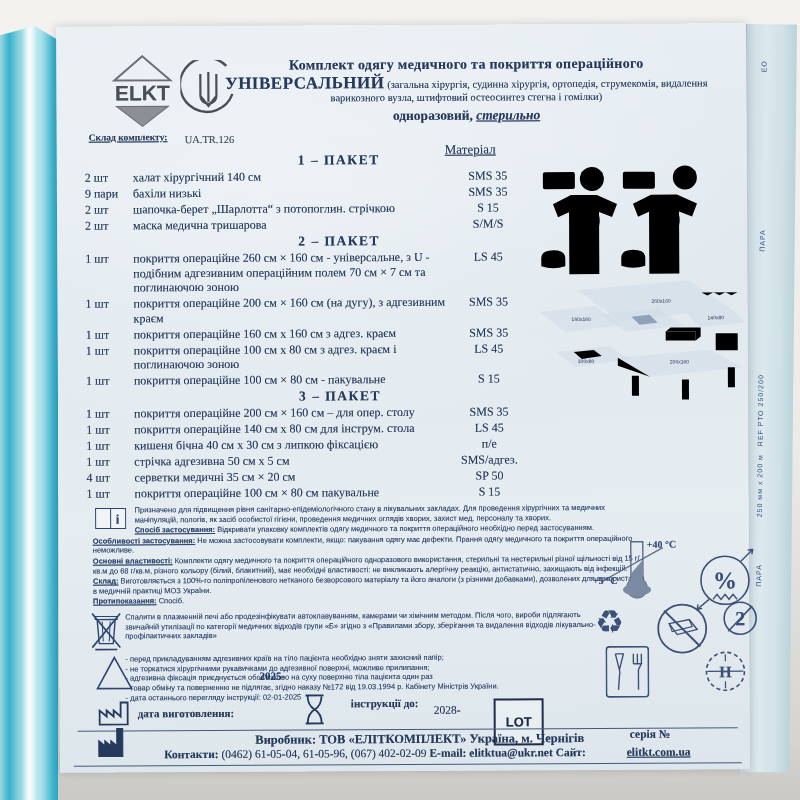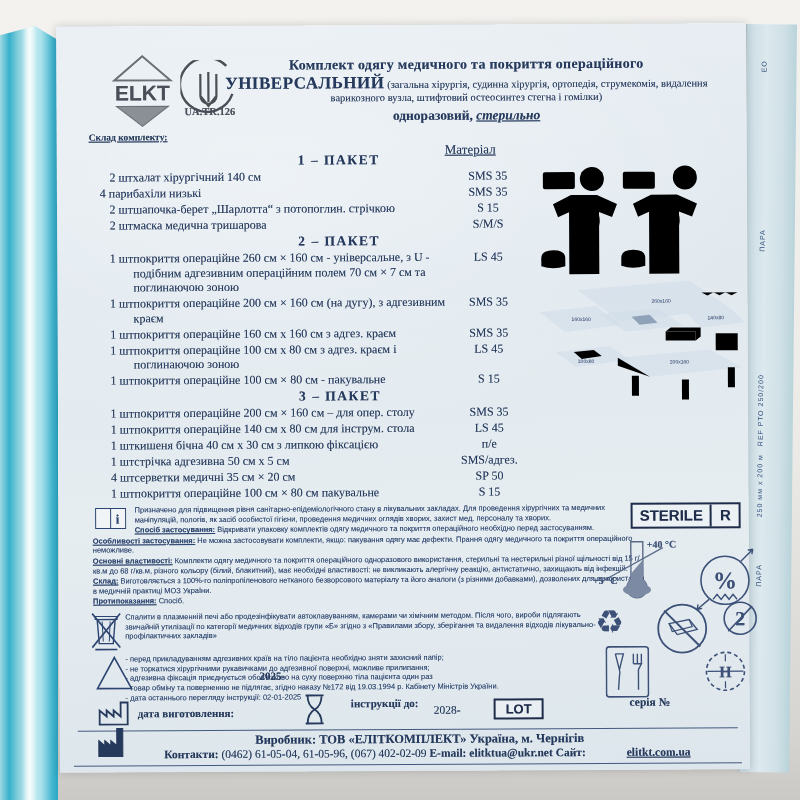--- a/index.html
+++ b/index.html
@@ -24,35 +24,35 @@
     background:
       radial-gradient(120% 60% at 30% 20%,rgba(255,255,255,.35),rgba(255,255,255,0) 60%),
       linear-gradient(178deg,#e8eef3 0%,#e1e9ef 35%,#e6edf1 65%,#dde6ec 100%);
     box-shadow:0 0 8px rgba(40,50,60,.22);transform:rotate(-.3deg);
     color:#25395c;}
   .label *{box-sizing:border-box;}
   .ink{color:#25395c;text-shadow:0 0 .5px rgba(37,57,92,.45);}
   
   .logo{position:absolute;left:50px;top:28px;}
   .trident{position:absolute;left:124px;top:34px;}
-  .certcode{position:absolute;left:128px;top:80px;font-weight:bold;font-size:10.5px;color:#4a4f57;}
+  .certcode{position:absolute;left:128px;top:108px;font-weight:normal;font-size:10.5px;color:#4a4f57;}
   .titleblock{position:absolute;left:150px;top:32px;width:520px;text-align:center;}
   .t1{font-weight:bold;font-size:14px;letter-spacing:.3px;}
   .t2{margin-top:3px;font-size:10.5px;line-height:13px;}
   .t2 .big{font-weight:bold;font-size:17px;letter-spacing:.5px;}
   .t3{margin-top:4px;font-weight:bold;font-size:13.5px;}
   .t3 .st{font-style:italic;text-decoration:underline;}
   .mathead{position:absolute;left:388px;top:117px;font-size:13px;font-weight:normal;text-decoration:underline;}
   .sklad{position:absolute;left:32px;top:106px;font-size:9.5px;font-weight:bold;text-decoration:underline;}
   
   .list{position:absolute;left:22px;top:126px;width:448px;}
   .pkg-title{font-weight:bold;font-size:13.5px;text-align:center;letter-spacing:1.5px;
     transform:translateX(36px);margin:1px 0 1px 0;}
   .row{display:flex;align-items:flex-start;font-size:12px;line-height:14.5px;margin-bottom:1.5px;}
-  .qty{width:54px;white-space:nowrap;padding-left:6px;text-align:right;}
+  .qty{width:54px;white-space:nowrap;padding-left:6px;}
   .nm{flex:1;padding-right:4px;}
   .mat{width:78px;text-align:center;white-space:nowrap;}
   
   .diagram{position:absolute;left:482px;top:138px;width:205px;height:240px;}
   .diagram text{stroke:none;fill:#53658a;font-family:"Liberation Sans",sans-serif;font-size:5px;}
   
   .sterile{position:absolute;left:572px;top:479px;display:flex;border:2px solid #1e2c4a;
     font-family:"Liberation Sans",sans-serif;font-weight:bold;font-size:15px;color:#1e2c4a;background:rgba(255,255,255,.25);}
   .sterile .cellL{padding:2px 7px 3px 7px;}
   .sterile .cellR{padding:2px 8px 3px 8px;border-left:2px solid #1e2c4a;}
@@ -64,29 +64,29 @@
   .bookicon{float:left;margin:1px 8px 2px 2px;}
   .disposal{position:absolute;left:66px;top:586px;width:478px;
     font-family:"Liberation Sans",sans-serif;font-size:7.5px;line-height:9.6px;color:#2c4470;}
   .binicon{position:absolute;left:32px;top:585px;}
   .warnicon{position:absolute;left:36px;top:629px;}
   .warnings{position:absolute;left:66px;top:628px;width:478px;
     font-family:"Liberation Sans",sans-serif;font-size:7.5px;line-height:9.7px;color:#2c4470;}
   
   .icn{position:absolute;}
   .recycle{font-family:"DejaVu Sans",sans-serif;font-size:32px;line-height:32px;color:#3c5078;}
-  .seria{position:absolute;left:570px;top:672px;font-weight:bold;font-size:11.5px;}
+  .seria{position:absolute;left:570px;top:704px;font-weight:bold;font-size:11.5px;}
   
   .f-mfgicon{position:absolute;left:38px;top:672px;}
   .f-mfgdate{position:absolute;left:78px;top:681px;font-weight:bold;font-size:11px;}
   .f-2025{position:absolute;left:200px;top:644px;font-weight:bold;font-size:11px;}
   .hourglass{position:absolute;left:244px;top:668px;}
   .f-useby{position:absolute;left:280px;top:672px;width:90px;text-align:center;font-weight:bold;font-size:11px;line-height:12px;}
   .f-2028{position:absolute;left:374px;top:679px;font-weight:normal;font-size:11.5px;}
-  .lotbox{position:absolute;left:434px;top:674px;border:2px solid #1e2c4a;padding:1px 10px;
+  .lotbox{position:absolute;left:434px;top:674px;border:2px solid #1e2c4a;padding:14px 10px;
     font-family:"Liberation Sans",sans-serif;font-weight:bold;font-size:13px;color:#1e2c4a;background:rgba(255,255,255,.3);}
   .divider{position:absolute;left:18px;top:704px;width:660px;border-top:1.2px solid #44597e;}
   .f-factory2{position:absolute;left:38px;top:700px;}
   .maker{position:absolute;left:60px;top:707px;width:600px;text-align:center;font-size:12.5px;font-weight:bold;}
   .contacts{position:absolute;left:60px;top:722px;width:615px;text-align:center;font-size:11.5px;}
   .contacts b{font-weight:bold;}
   .contacts .site{text-decoration:underline;margin-left:38px;}
   .bottomline{position:absolute;left:14px;top:739px;width:668px;border-top:1.6px solid #44597e;}
 </style>
 </head>
@@ -131,21 +131,21 @@
     <div class="sklad">Склад комплекту:</div>
 
     <div class="list">
       <div class="pkg-title">1 – ПАКЕТ</div>
       <div class="row">
           <span class="qty">2 шт</span>
           <span class="nm">халат хірургічний 140 см</span>
           <span class="mat">SMS 35</span>
         </div>
       <div class="row">
-          <span class="qty">4 пари</span>
+          <span class="qty">9 пари</span>
           <span class="nm">бахіли низькі</span>
           <span class="mat">SMS 35</span>
         </div>
       <div class="row">
           <span class="qty">2 шт</span>
           <span class="nm">шапочка-берет „Шарлотта“ з потопоглин. стрічкою</span>
           <span class="mat">S 15</span>
         </div>
       <div class="row">
           <span class="qty">2 шт</span>
@@ -295,24 +295,20 @@
       <g>
         <polygon points="78,196 170,188 202,206 110,215" fill="rgba(205,218,230,.45)"></polygon>
         <text x="130" y="202">200x160</text>
         <rect x="92" y="214" width="7" height="20"></rect>
           <rect x="188" y="206" width="7" height="20"></rect>
           <rect x="142" y="218" width="7" height="20"></rect>
           <path d="M78,196 v8 l32,11 v-0"></path>
       </g>
     </svg>
 
-    <div class="sterile">
-      <div class="cellL">STERILE</div>
-      <div class="cellR">R</div>
-    </div>
 
     <div class="fineprint">
       <svg class="bookicon" width="32" height="24" viewBox="0 0 32 24">
         <rect x="1" y="2" width="30" height="20" fill="rgba(255,255,255,.4)" stroke="#2c4470"></rect>
         <line x1="16" y1="2" x2="16" y2="22" stroke="#2c4470"></line>
         <text x="23" y="17" text-anchor="middle" font-size="13" font-weight="bold" fill="#2c4470" font-family="Liberation Serif,serif">i</text>
       </svg>
       <p>Призначено для підвищення рівня санітарно-епідеміологічного стану в лікувальних закладах. Для проведення хірургічних та медичних маніпуляцій, пологів, як засіб особистої гігієни, проведення  медичних оглядів хворих, захист мед. персоналу та хворих.</p>
       <p><b class="rl">Спосіб застосування:</b> <span>Відкривати упаковку комплектів одягу медичного та покриття операційного необхідно перед застосуванням.</span></p>
       <p><b class="rl">Особливості застосування:</b> <span>Не можна застосовувати комплекти, якщо:  пакування одягу має дефекти.  Прання одягу медичного та покриття операційного неможливе.</span></p>

